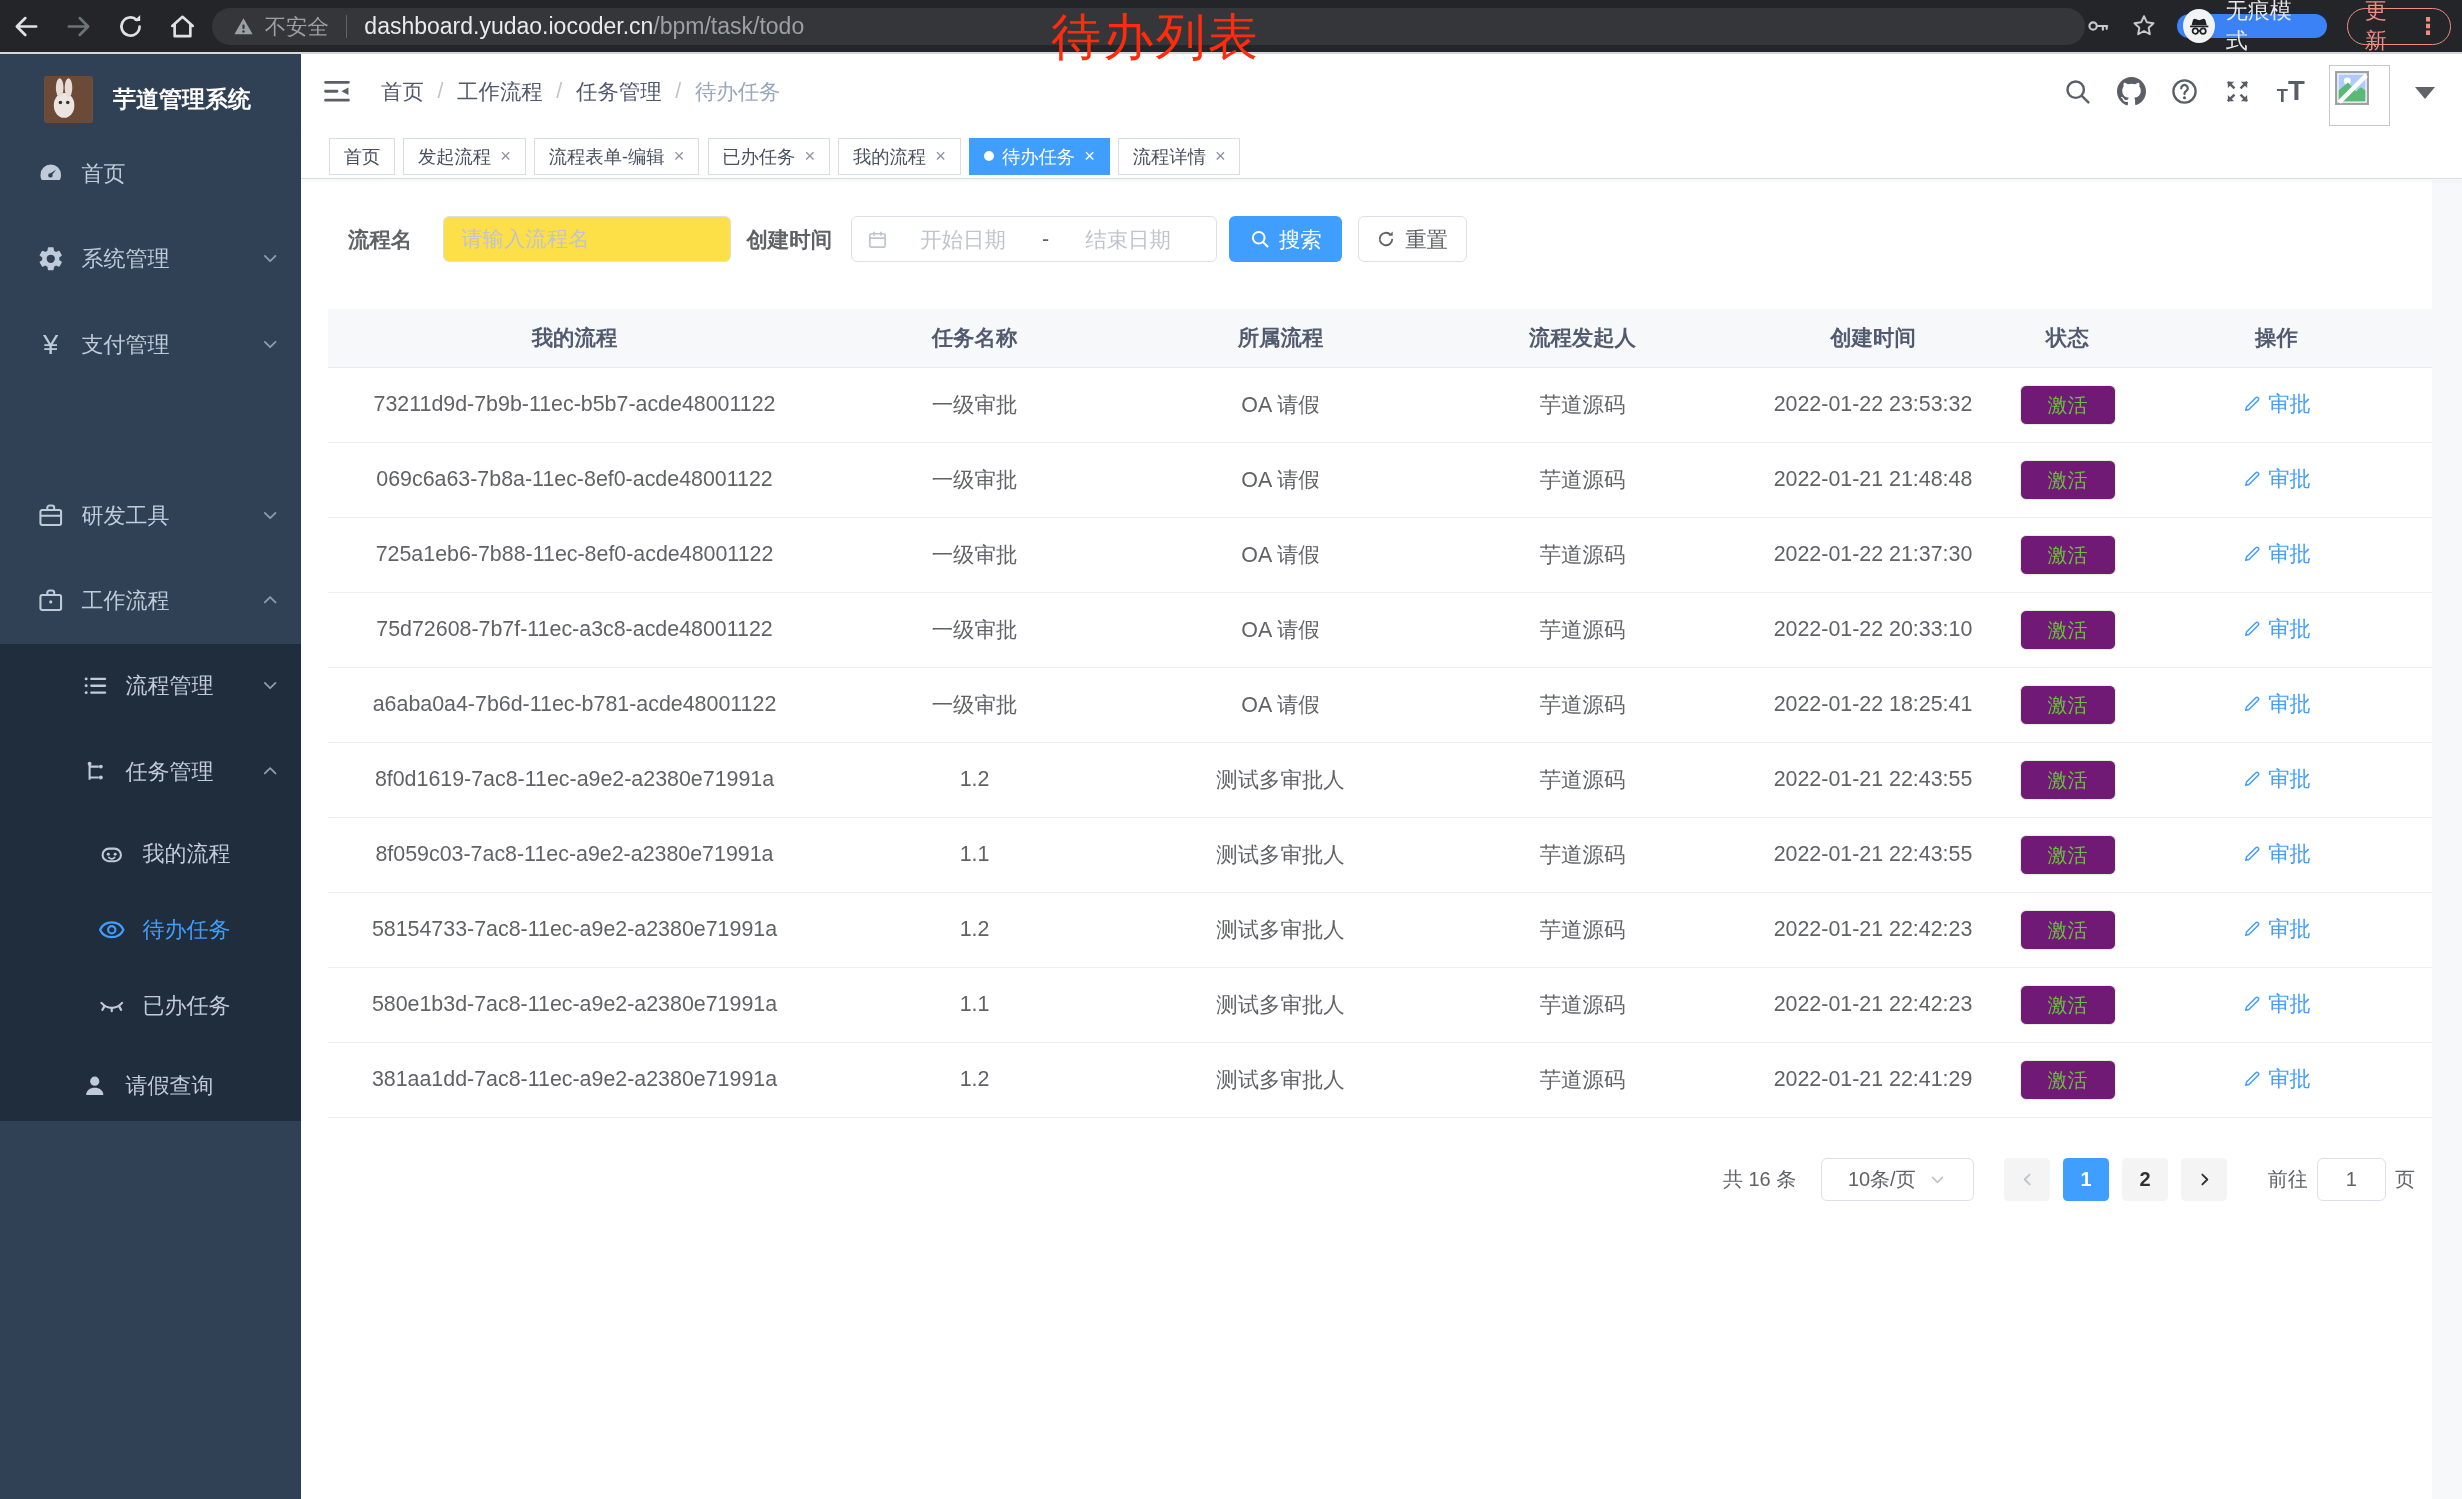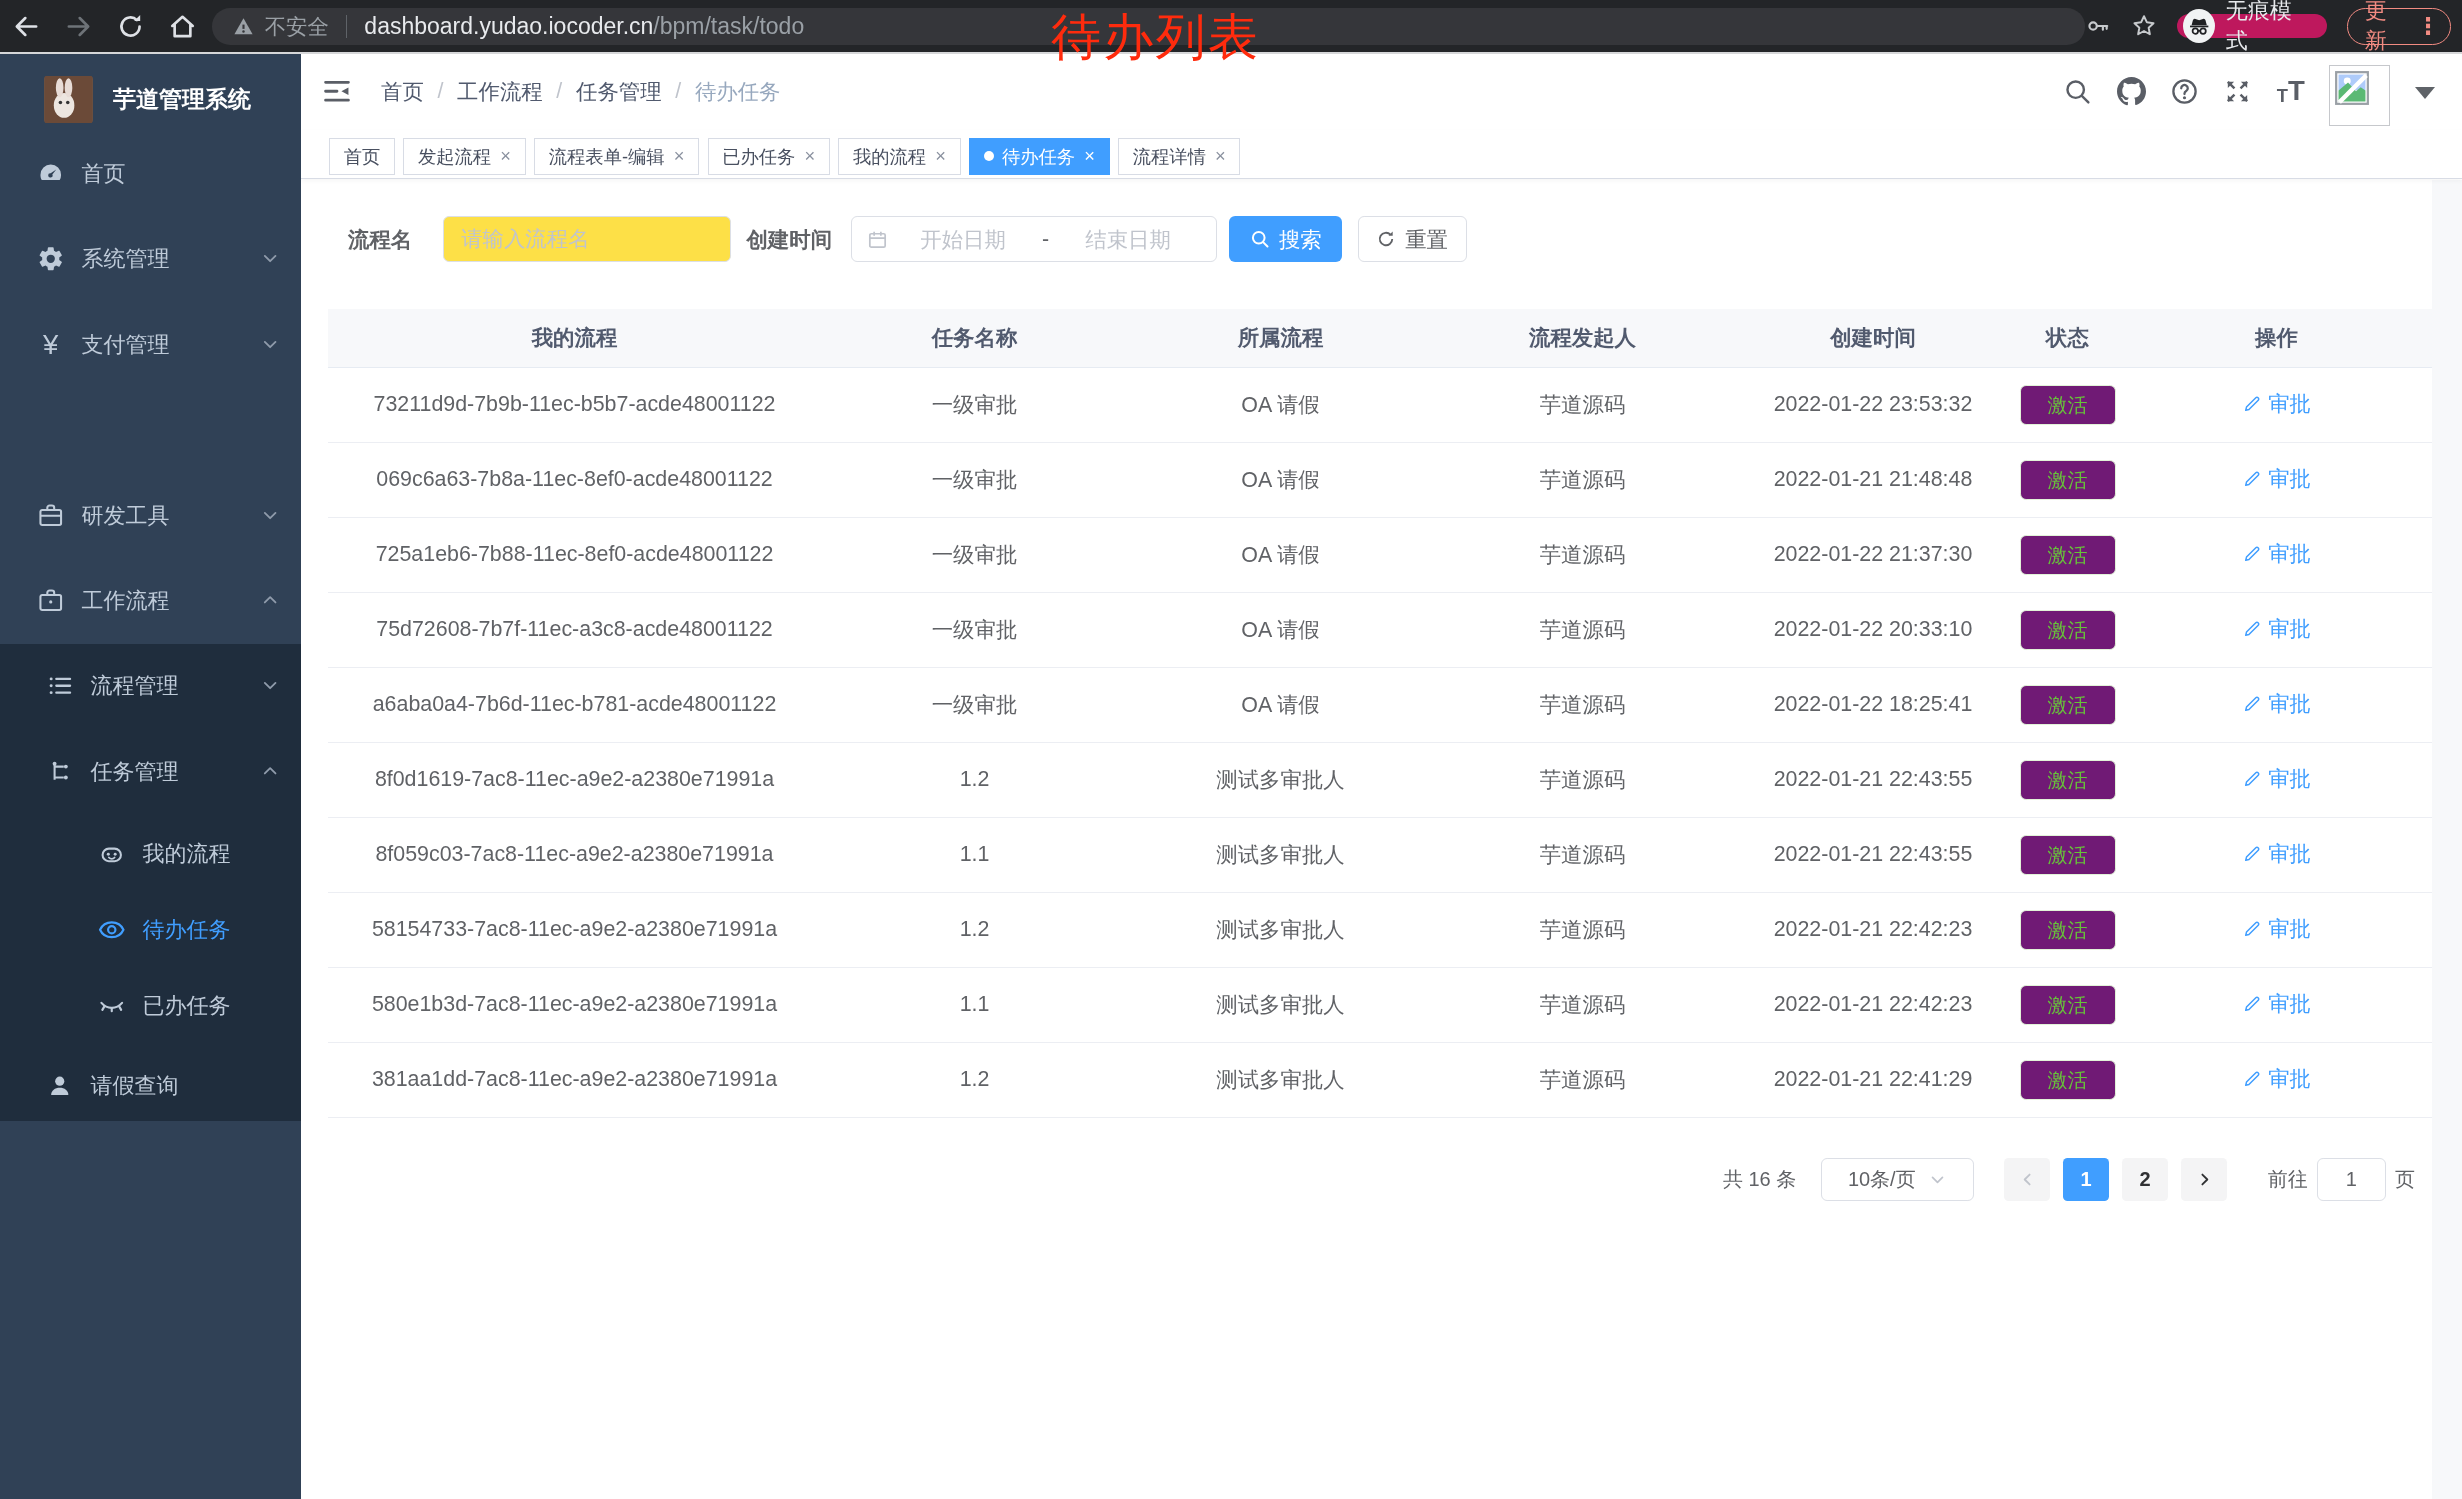--- a/index.html
+++ b/index.html
@@ -19,21 +19,21 @@
   .navbtn.disabled { color:#6e7378; }
   .omnibox { display:flex; align-items:center; height:37px; width:1930px;
     background:#35363a; border-radius:18.3px; padding:0 20px; }
   .omni-sec { display:flex; align-items:center; gap:9.2px; color:#9aa0a6; font-size:21.4px; }
   .omni-divider { width:1.5px; height:23px; background:#5f6368; margin:0 17px; }
   .omni-url { font-size:23px; color:#e8eaed; white-space:nowrap; }
   .omni-url .path { color:#9aa0a6; }
   .chrome-right { display:flex; align-items:center; margin-left:auto; gap:20px; padding-right:10.7px; }
   .chrome-ic { width:26px; height:26px; color:#c7cacd; }
   .incog-badge { display:flex; align-items:center; gap:10.7px; height:24px; border-radius:20.6px;
-    background:#be185d; padding:0 18.3px 0 6.1px; }
+    background:#3b82f6; padding:0 18.3px 0 6.1px; }
   .incog-circle { width:34px; height:34px; border-radius:50%; background:#f1f3f4;
     display:flex; align-items:center; justify-content:center; }
   .incog-label { color:#e8eaed; font-size:22px; }
   .update-pill { display:flex; align-items:center; gap:12.2px; height:37px; border-radius:18.3px;
     border:1.5px solid #f28b82; color:#f28b82; font-size:22px; padding:0 10.7px 0 17px; }
   .dots-v { font-size:23px; letter-spacing:0; line-height:1; color:#f28b82; font-weight:700; }
 
   
   .annotation { position:absolute; left:1051px; top:4px; z-index:60;
     font-size:50px; font-weight:500; color:#ff2b0d; letter-spacing:2.3px; white-space:nowrap; }
@@ -44,21 +44,21 @@
   .logo-row { display:flex; align-items:center; gap:20px; padding:17px 0 0 44px; height:76px; }
   .logo-img { width:49px; height:47px; border-radius:3.1px; background:#6b4f3f; overflow:hidden; flex:none; }
   .logo-title { color:#fff; font-size:23px; font-weight:700; white-space:nowrap; }
   .submenu-bg { position:absolute; left:0; top:591px; width:301px; height:477px; background:#1f2d3d; }
   .mi { position:absolute; left:0; width:301px; display:flex; align-items:center;
     color:#bfcbd9; font-size:22px; cursor:pointer; }
   .mi .mic { width:27.5px; height:27.5px; margin-right:17px; flex:none; }
   .mi .lbl { white-space:nowrap; }
   .mi .chev { position:absolute; right:21.4px; width:18.3px; height:18.3px; color:#8f9bab; }
   .mi.l1 { height:85px; padding-left:37px; }
-  .mi.l2 { height:85px; padding-left:46px; }
+  .mi.l2 { height:85px; padding-left:81px; }
   .mi.l3 { height:76px; padding-left:98px; }
   .mi.active { color:#409eff; }
   .yen-glyph { font-size:27.5px; line-height:27.5px; width:27.5px; text-align:center; }
 
   
   .navbar { position:absolute; left:301px; top:53px; width:2161px; height:76px; background:#fff; z-index:5; }
   .hamburger { position:absolute; left:20px; top:23px; width:32px; height:30.5px; color:#5a5e66; cursor:pointer; }
   .breadcrumb { position:absolute; left:80px; top:0; height:76px; display:flex; align-items:center;
     font-size:21.4px; color:#515a6e; }
   .breadcrumb .bc { white-space:nowrap; }

